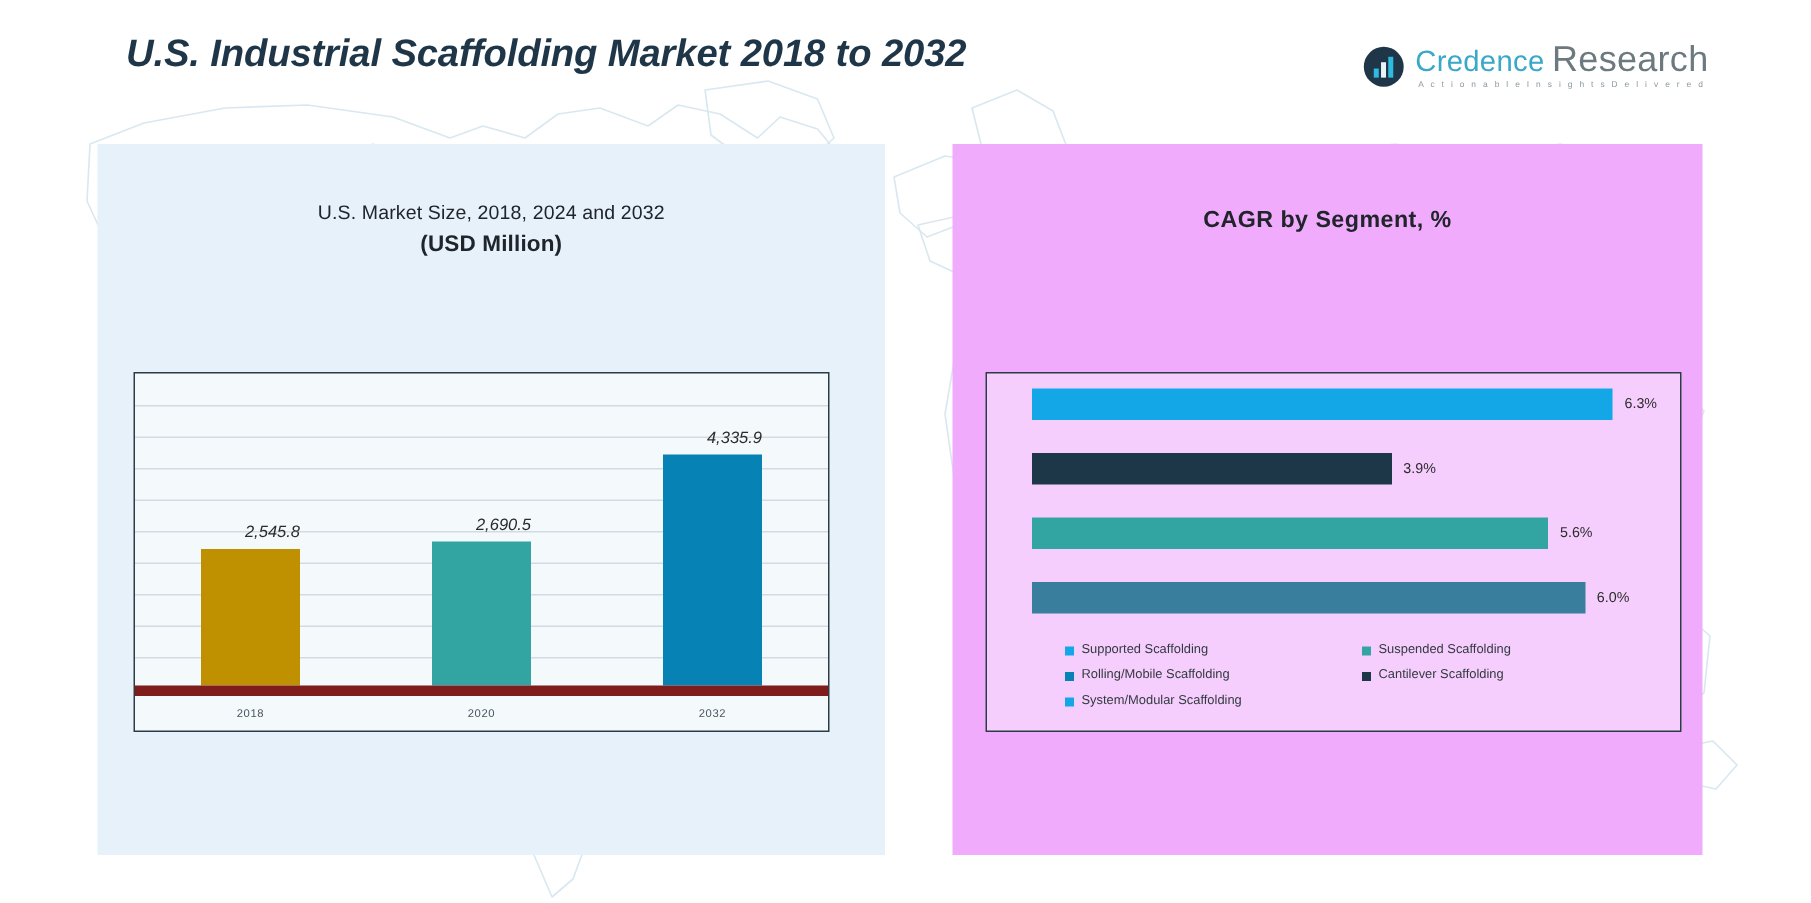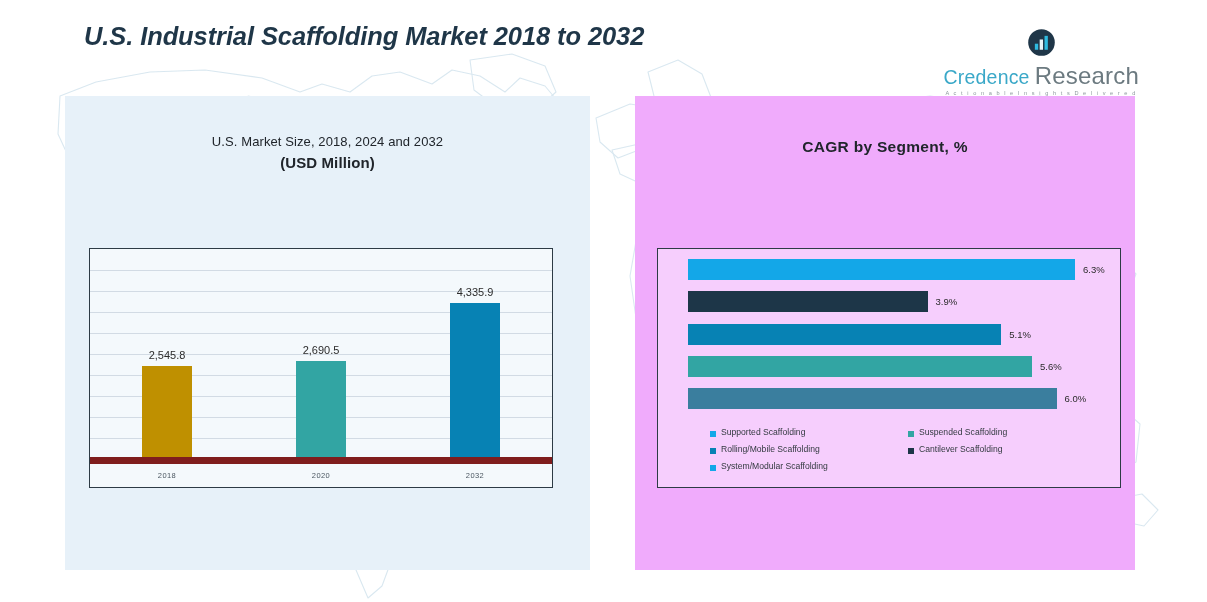--- a/index.html
+++ b/index.html
@@ -33,21 +33,21 @@
     position: absolute; left: 84px; top: 22px;
     font-size: 25.5px;
     font-weight: bold;
     font-style: italic;
     color: #1F3648;
     letter-spacing: -0.1px;
     white-space: nowrap;
   }
   #logo {
     position: absolute; right: 68px; top: 28px;
-    display: flex; align-items: center; gap: 7px; flex-direction: column;
+    display: flex; align-items: center; gap: 7px;
   }
   #logo-mark { width: 29px; height: 29px; flex: none; }
   #logo-text { display: flex; flex-direction: column; line-height: 1; }
   #logo-words { display: flex; align-items: baseline; gap: 5px; }
   .logo-credence { font-size: 19.5px; color: #3AA8C8; letter-spacing: .2px; }
   .logo-research { font-size: 24px; color: #6C7A80; letter-spacing: .2px; }
   #logo-tagline {
     font-size: 5.6px; color: #8C989E; letter-spacing: 1.55px;
     margin-top: 3px; margin-left: 2px; white-space: nowrap;
   }
@@ -77,23 +77,24 @@
   #vbar-grid .gl {
     position: absolute; left: 0; width: 100%; height: 1px;
     background: #D2DBE4;
   }
   #vbar-plot {
     position: absolute; left: 0; right: 0; top: 8px; bottom: 30px;
     display: flex; align-items: flex-end; justify-content: space-around;
   }
   .vbar-col {
     position: relative;
-    width: 50px; height: 100%;
+    width: 66px; height: 100%;
     display: flex; flex-direction: column; justify-content: flex-end;
-    align-items: center;
+    align-items: flex-end;
+    font-style: italic;
   }
   .vbar-value {
     font-size: 11px; color: #2B2B2B; margin-bottom: 5px; white-space: nowrap;
   }
   .vbar-rect { width: 100%; }
   #vbar-axis {
     position: absolute; left: 0; right: 0; bottom: 0; height: 30px;
     display: flex; align-items: center; justify-content: space-around;
     border-top: 7px solid #7f1d1d;
   }
@@ -254,24 +255,20 @@
       <div id="hbar-plot">
           <div class="hbar-row">
             <div class="hbar-rect" style="width: 387px; background: rgb(19, 167, 232);"></div>
             <span class="hbar-value">6.3%</span>
           </div>
           <div class="hbar-row">
             <div class="hbar-rect" style="width: 239.571px; background: rgb(29, 54, 72);"></div>
             <span class="hbar-value">3.9%</span>
           </div>
           <div class="hbar-row">
-            <div class="hbar-rect" style="width: 313.286px; background: rgb(7, 130, 180);"></div>
-            <span class="hbar-value">5.1%</span>
-          </div>
-          <div class="hbar-row">
             <div class="hbar-rect" style="width: 344px; background: rgb(50, 165, 163);"></div>
             <span class="hbar-value">5.6%</span>
           </div>
           <div class="hbar-row">
             <div class="hbar-rect" style="width: 368.571px; background: rgb(58, 126, 158);"></div>
             <span class="hbar-value">6.0%</span>
           </div>
         </div>
       <div id="hbar-legend">
           <div class="legend-item">

